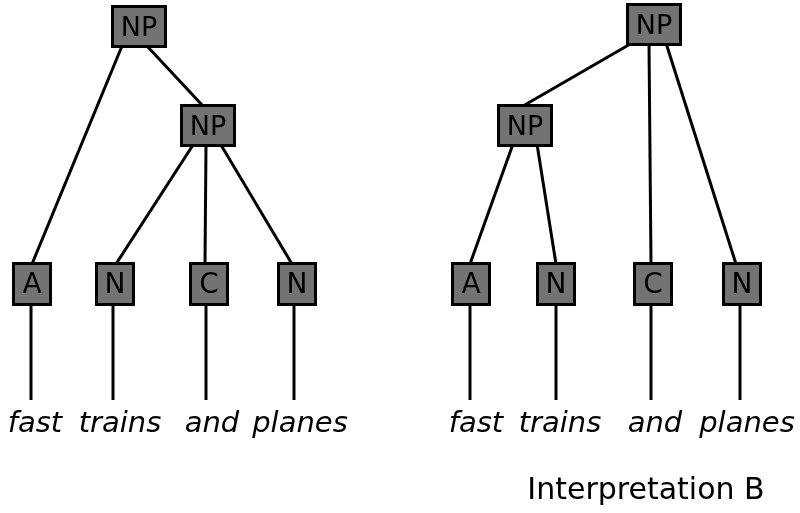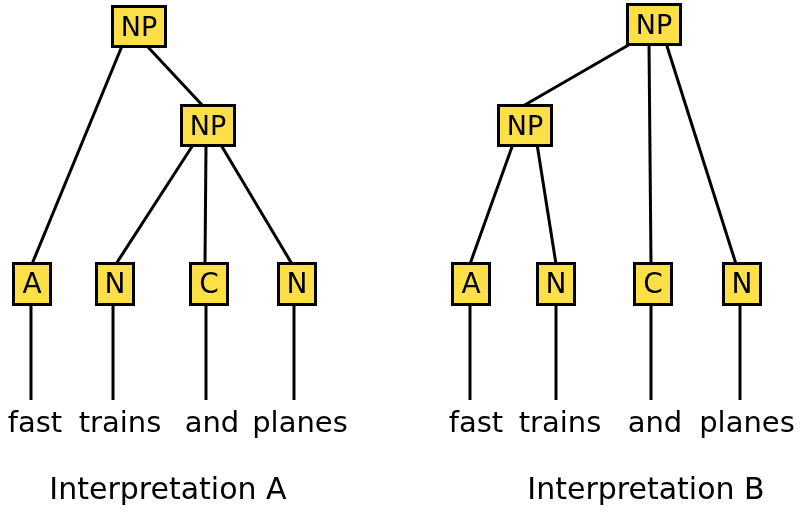--- a/index.html
+++ b/index.html
@@ -18,34 +18,35 @@
     left: 0; top: 0;
     width: 800px; height: 513px;
     pointer-events: none;
   }
   svg.edges line {
     stroke: #000000;
     stroke-width: 3;
   }
   .node {
     position: absolute;
-    background: #fde047;
+    background: #737373;
     border: 3px solid #000000;
     display: flex;
     align-items: center;
     justify-content: center;
     font-size: 27px;
     line-height: 1;
     color: #000000;
   }
   .node.phrase { width: 56px; height: 43px; }
   .node.leaf   { width: 40px; height: 44px; font-size: 28px; }
   .word {
     position: absolute;
     transform: translateX(-50%);
+    font-style: italic;
     font-size: 29px;
     line-height: 1.1;
     white-space: nowrap;
     color: #000000;
   }
   .caption {
     position: absolute;
     transform: translateX(-50%);
     font-size: 30px;
     line-height: 1.1;
@@ -94,21 +95,20 @@
   <div class="node leaf" style="left:277px; top:262px;">N</div>
 
   <div class="word" style="left:35px; top:407px;">fast</div>
 
   <div class="word" style="left:120px; top:407px;">trains</div>
 
   <div class="word" style="left:212px; top:407px;">and</div>
 
   <div class="word" style="left:300px; top:407px;">planes</div>
 
-  <div class="caption" style="left:168px; top:472px;">Interpretation A</div>
 
   <div class="node phrase" style="left:626px; top:3px;">NP</div>
 
   <div class="node phrase" style="left:497px; top:104px;">NP</div>
 
   <div class="node leaf" style="left:451px; top:262px;">A</div>
 
   <div class="node leaf" style="left:536px; top:262px;">N</div>
 
   <div class="node leaf" style="left:633px; top:262px;">C</div>

